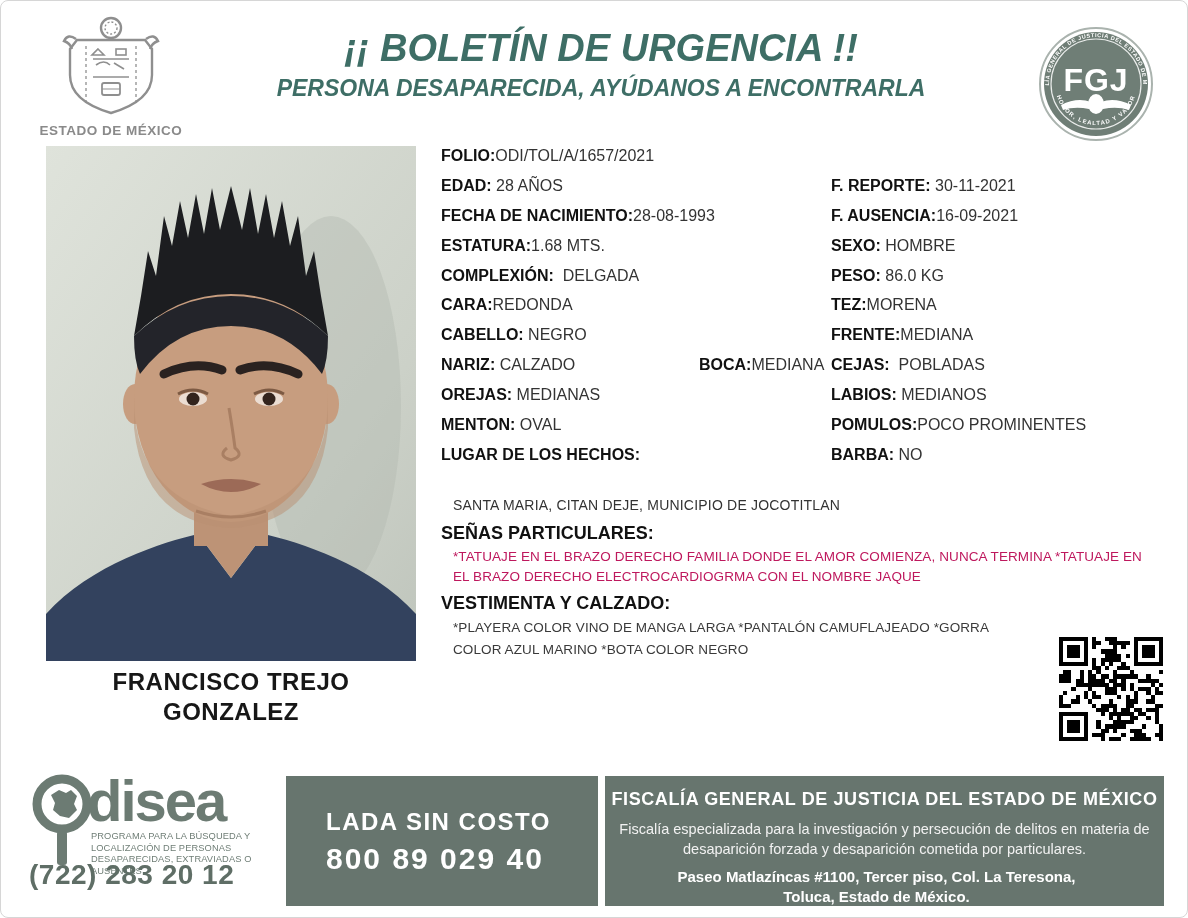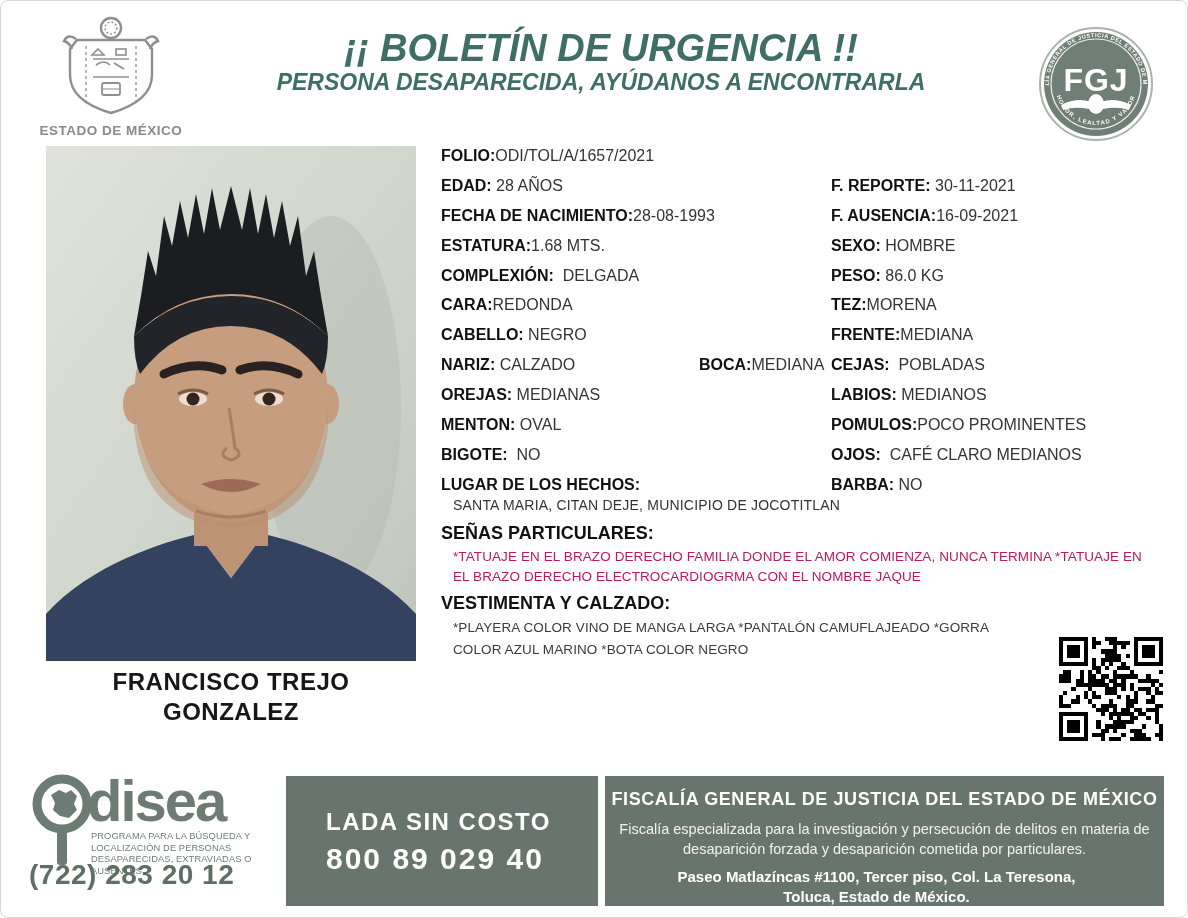--- a/index.html
+++ b/index.html
@@ -4,21 +4,21 @@
 <style>
   html,body{margin:0;padding:0;background:#ffffff;}
   body{font-family:"Liberation Sans",sans-serif;-webkit-font-smoothing:antialiased;}
   #poster{position:relative;width:1186px;height:916px;background:#fff;border:1px solid #d6d6d6;border-radius:8px;overflow:hidden;}
 
   
   .shield-block{position:absolute;left:30px;top:14px;width:160px;text-align:center;}
   .shield-caption{margin-top:2px;font-size:13.5px;font-weight:bold;color:#8a8a8a;letter-spacing:.5px;}
   .title-block{position:absolute;left:230px;top:28px;width:740px;text-align:center;color:#3e6e66;font-style:italic;}
   .main-title{font-size:38px;font-weight:bold;letter-spacing:0px;line-height:1.05;}
-  .sub-title{font-size:23px;font-weight:bold;letter-spacing:0px;}
+  .sub-title{font-size:23px;font-weight:bold;margin-top:6px;letter-spacing:0px;}
   .fgj-block{position:absolute;left:1030px;top:18px;width:130px;height:130px;}
 
   
   .photo-frame{position:absolute;left:45px;top:145px;width:370px;height:515px;overflow:hidden;}
   .person-name{position:absolute;left:35px;top:666px;width:390px;text-align:center;font-size:24px;font-weight:bold;color:#171717;line-height:1.25;white-space:pre-line;letter-spacing:.5px;}
 
   
   .details{position:absolute;left:440px;top:146px;width:730px;}
   .drow{position:relative;height:29.9px;font-size:16px;color:#2e2e2e;}
   .pair .lbl{font-weight:bold;color:#111;}
@@ -187,24 +187,20 @@
       <span class="pair mid"><span class="lbl">BOCA:</span><span class="val">MEDIANA</span></span>
       <span class="pair rcol"><span class="lbl">CEJAS:</span><span class="val">  POBLADAS</span></span>
     </div>
     <div class="drow">
       <span class="pair"><span class="lbl">OREJAS:</span><span class="val"> MEDIANAS</span></span>
       <span class="pair rcol"><span class="lbl">LABIOS:</span><span class="val"> MEDIANOS</span></span>
     </div>
     <div class="drow">
       <span class="pair"><span class="lbl">MENTON:</span><span class="val"> OVAL</span></span>
       <span class="pair rcol"><span class="lbl">POMULOS:</span><span class="val">POCO PROMINENTES</span></span>
-    </div>
-    <div class="drow">
-      <span class="pair"><span class="lbl">BIGOTE:</span><span class="val">  NO</span></span>
-      <span class="pair rcol"><span class="lbl">OJOS:</span><span class="val">  CAFÉ CLARO MEDIANOS</span></span>
     </div>
     <div class="drow">
       <span class="pair"><span class="lbl">LUGAR DE LOS HECHOS:</span><span class="val"></span></span>
       <span class="pair rcol"><span class="lbl">BARBA:</span><span class="val"> NO</span></span>
     </div>
   </div>
 
   <div class="lugar-value">SANTA MARIA, CITAN DEJE, MUNICIPIO DE JOCOTITLAN</div>
 
   <div class="sec-heading senas-h">SEÑAS PARTICULARES:</div>

